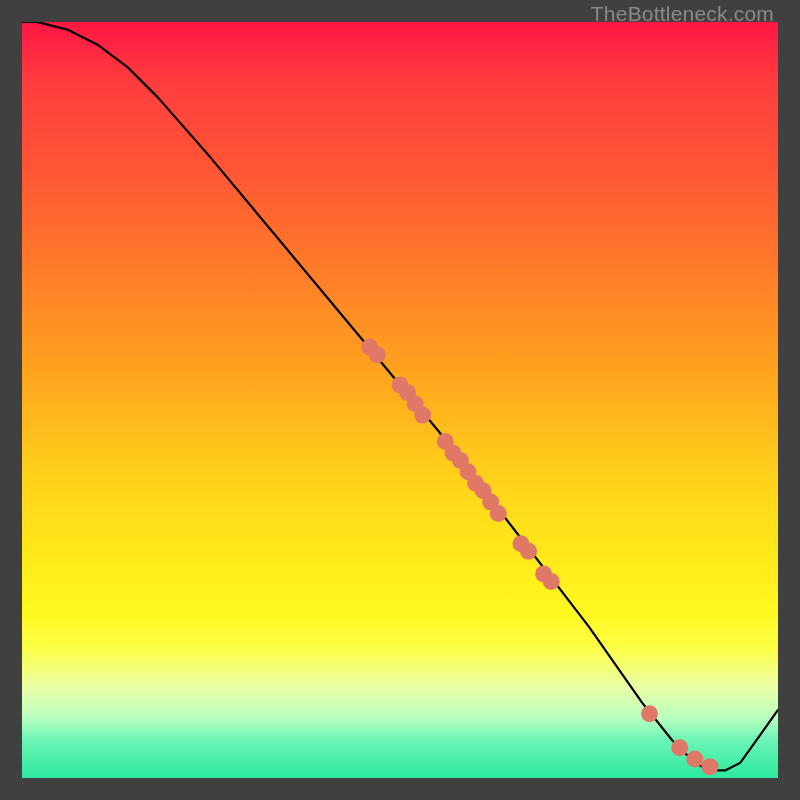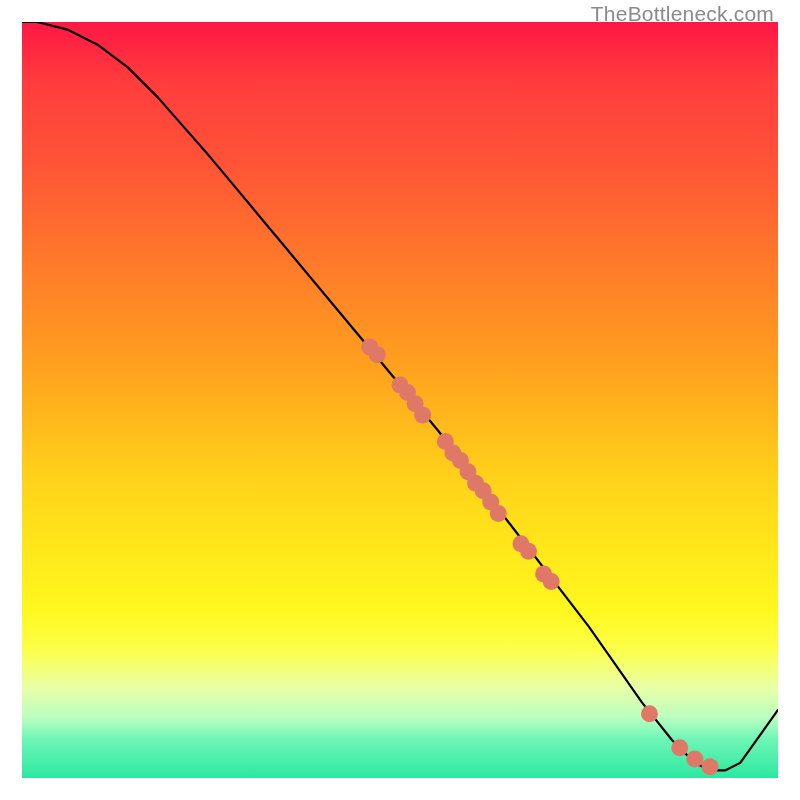--- a/index.html
+++ b/index.html
@@ -1,21 +1,21 @@
 <!DOCTYPE html>
 <html><head>
 <meta charset="utf-8">
 <style>
   * { margin: 0; padding: 0; box-sizing: border-box; }
   html, body { width: 800px; height: 800px; overflow: hidden; background: #000; }
   .stage {
     position: relative;
     width: 800px;
     height: 800px;
-    background: #ffffff;
+    background: #404040;
   }
   .plot {
     position: absolute;
     left: 22px;
     top: 22px;
     width: 756px;
     height: 756px;
   }
   .gradient-bg {
     position: absolute;

